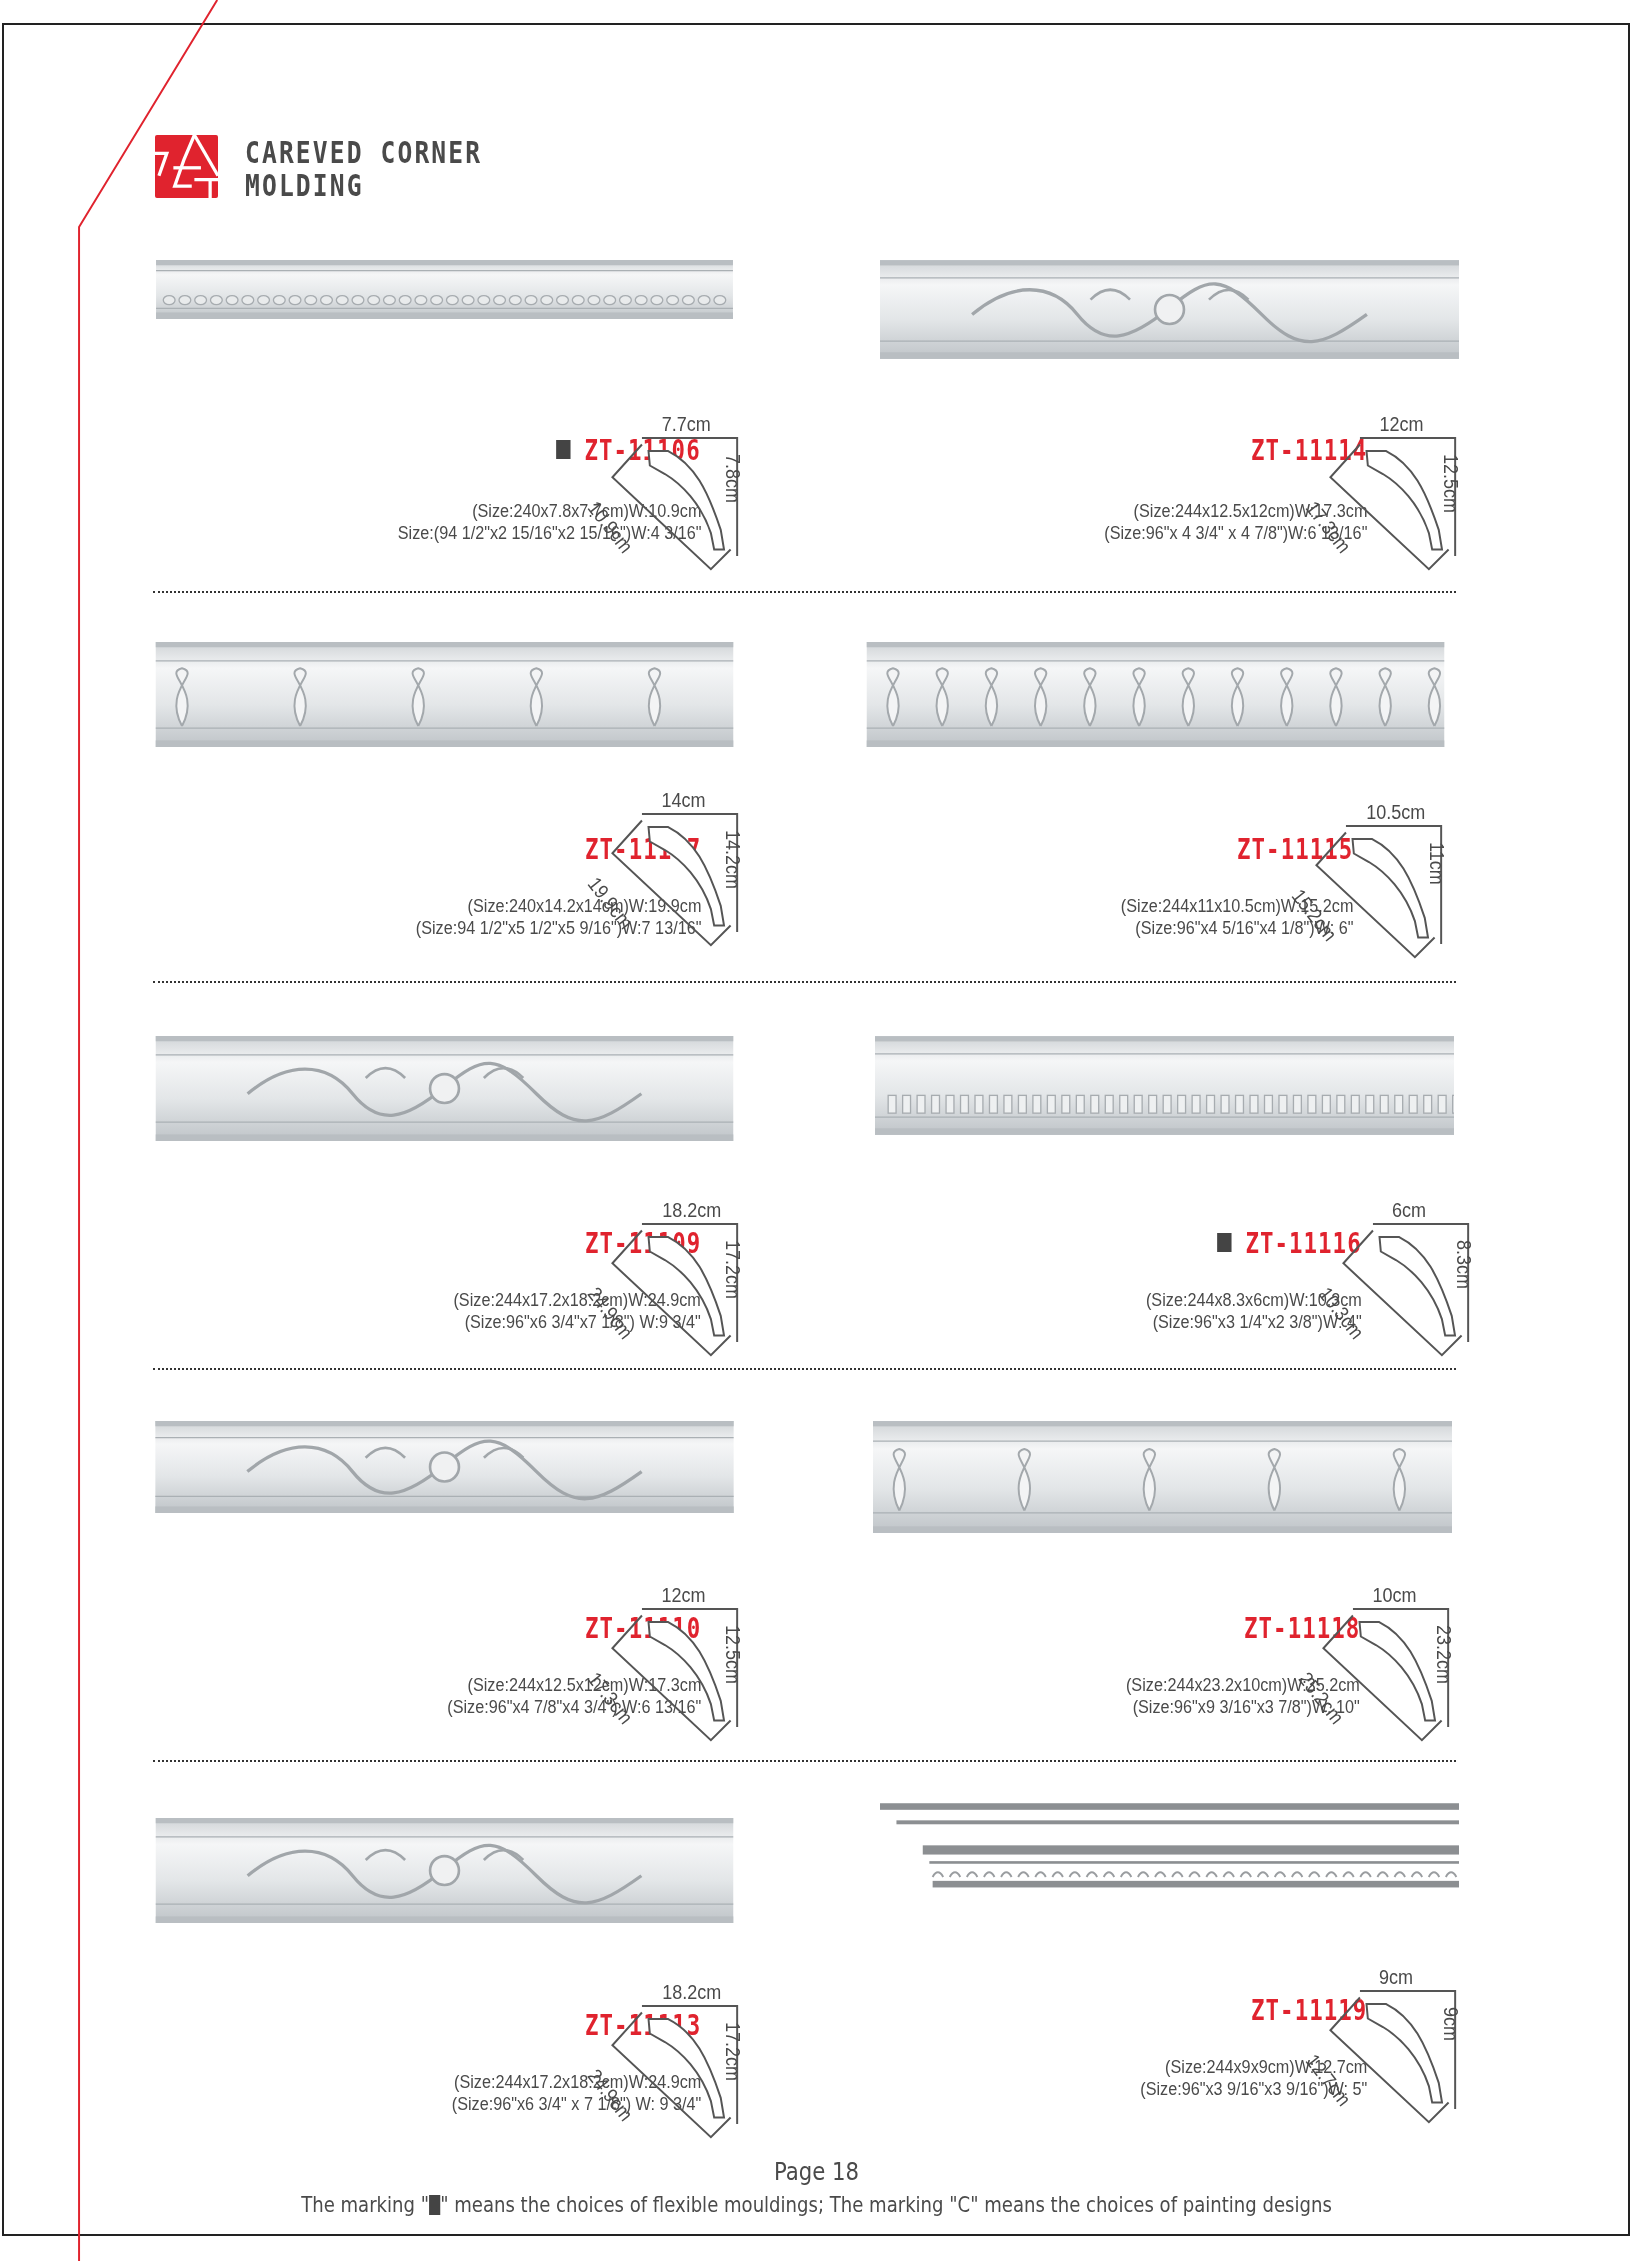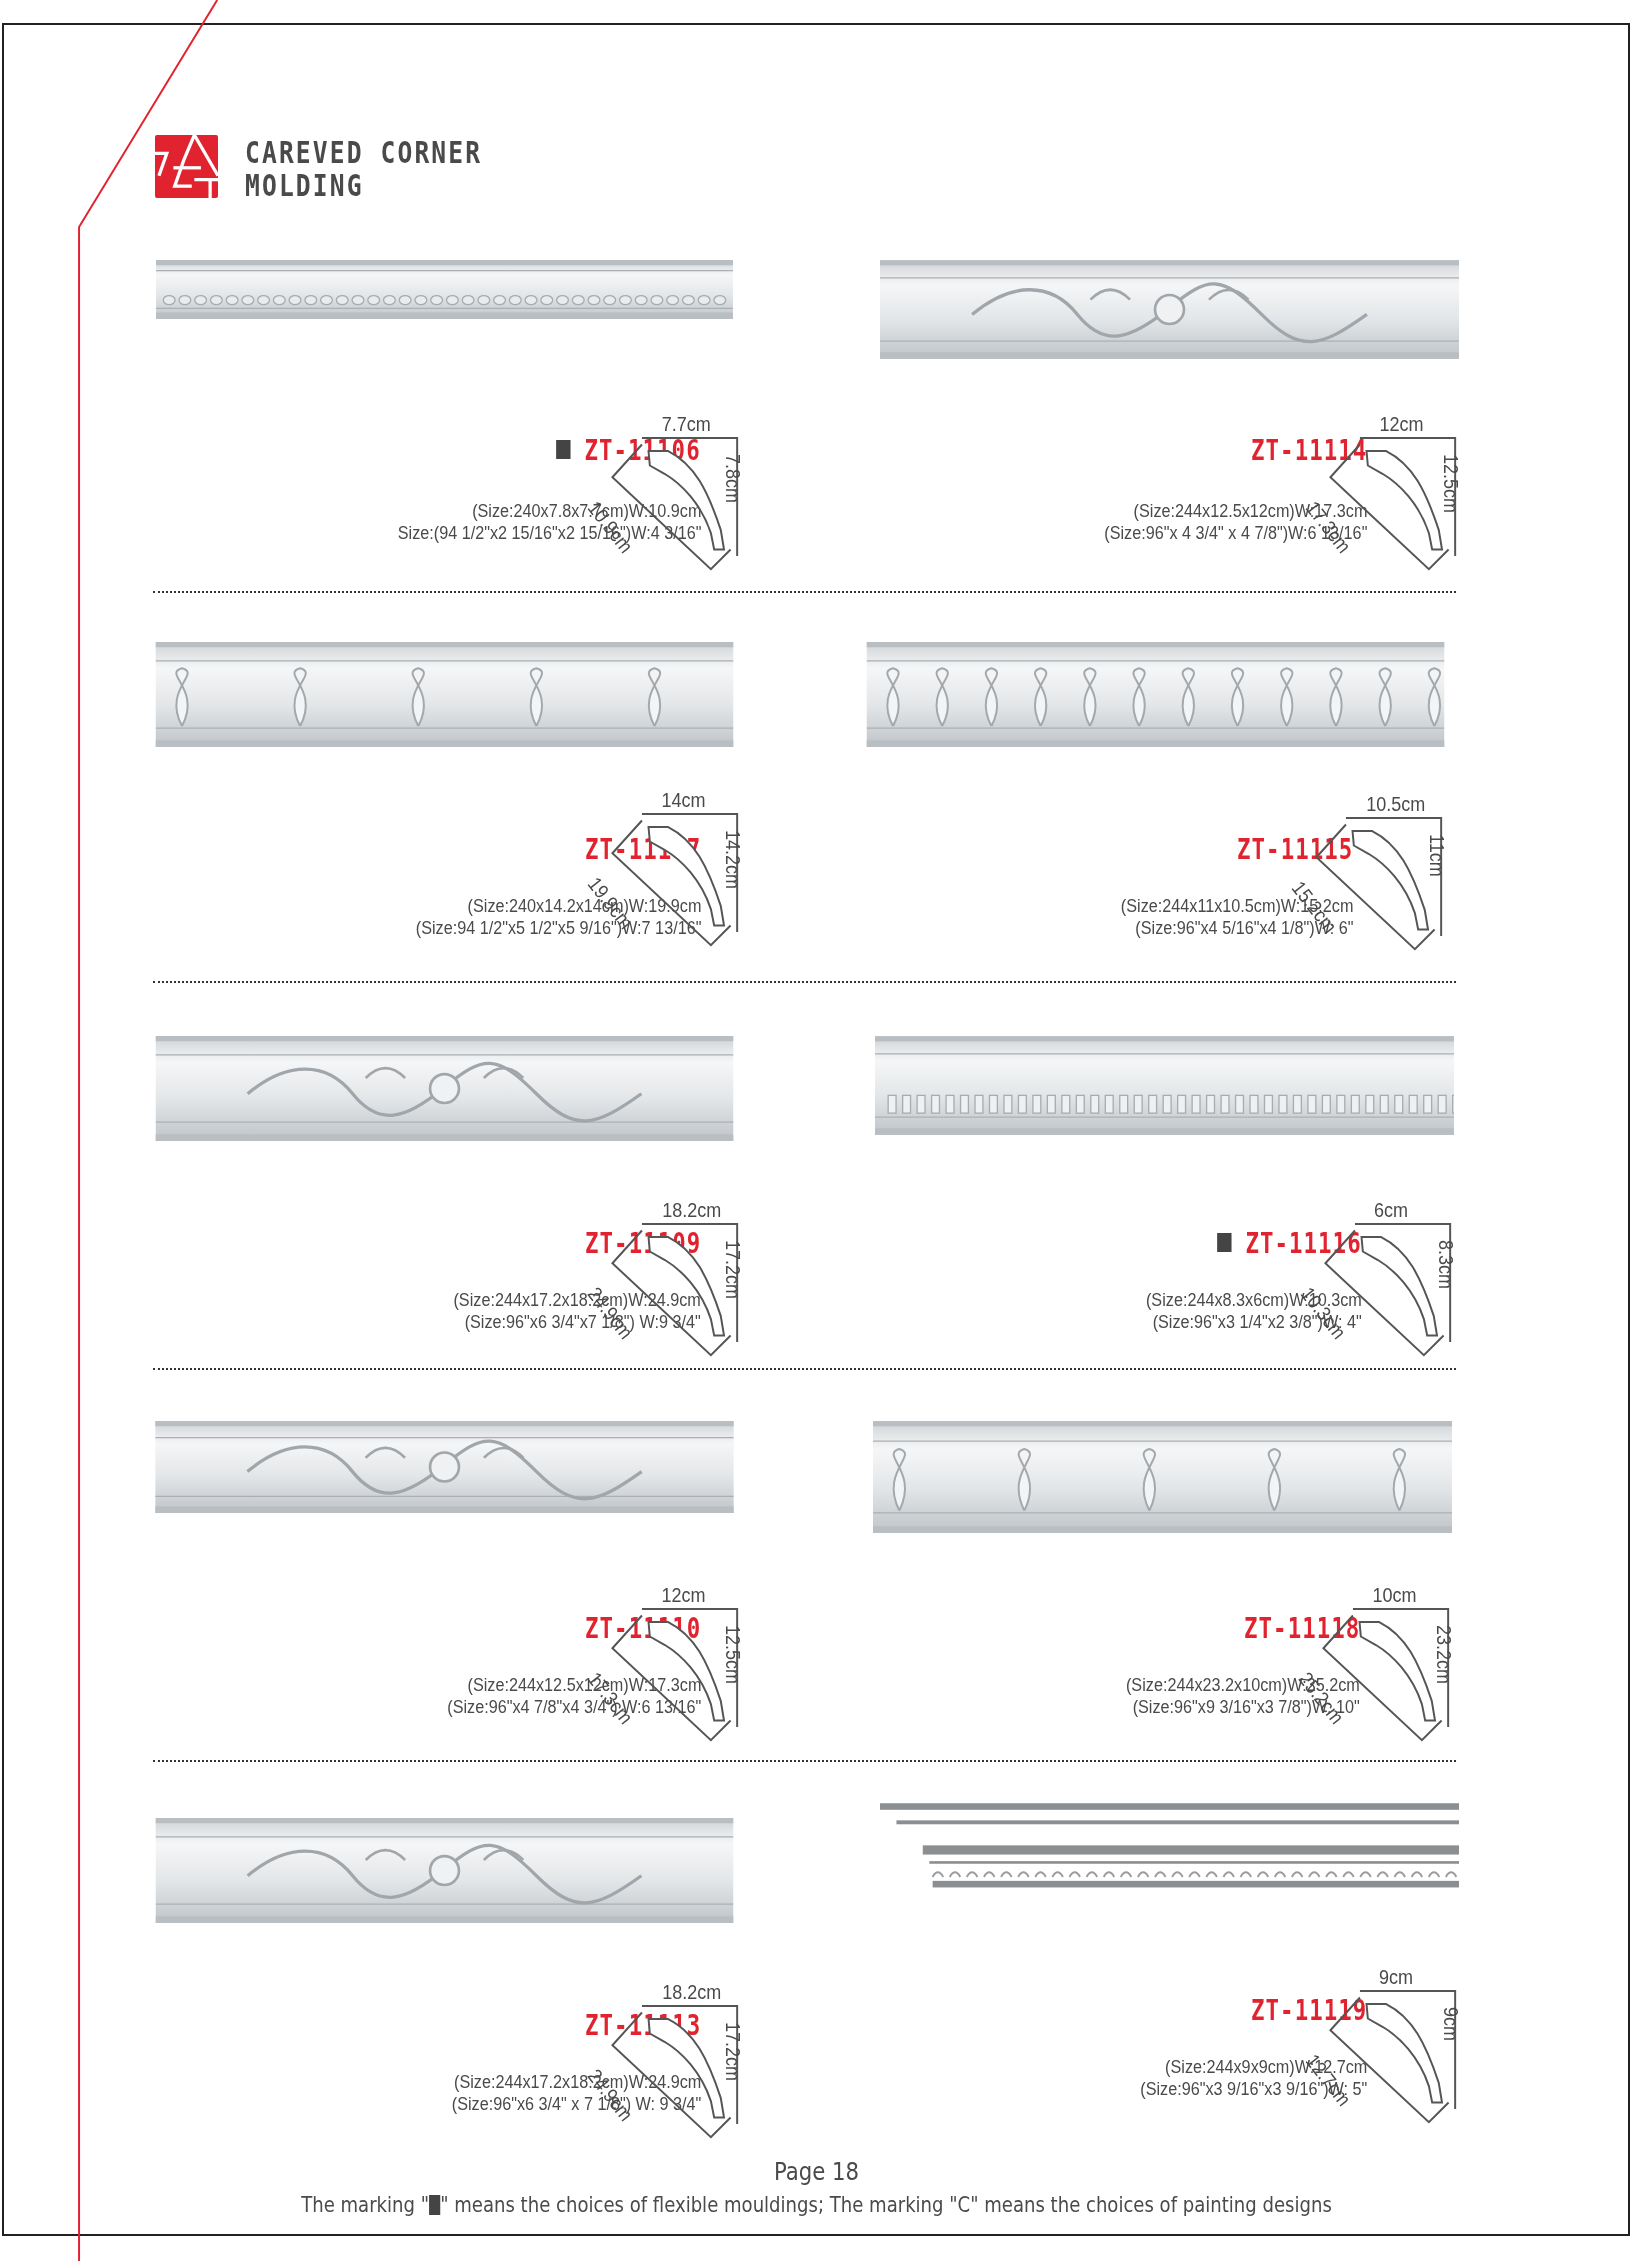--- a/index.html
+++ b/index.html
@@ -215,21 +215,21 @@
         <path d="M640 128 C610 72, 670 48, 640 40 C610 48, 670 72, 640 128" fill="#f3f4f5" stroke="#a3a8ac" stroke-width="3"></path>
         <path d="M715 128 C685 72, 745 48, 715 40 C685 48, 745 72, 715 128" fill="#f3f4f5" stroke="#a3a8ac" stroke-width="3"></path>
         <path d="M790 128 C760 72, 820 48, 790 40 C760 48, 820 72, 790 128" fill="#f3f4f5" stroke="#a3a8ac" stroke-width="3"></path>
         <path d="M865 128 C835 72, 895 48, 865 40 C835 48, 895 72, 865 128" fill="#f3f4f5" stroke="#a3a8ac" stroke-width="3"></path>
       </svg>
     <div class="code" style="right:92px; top:191px"><span>ZT-11115</span></div>
     <div class="spec" style="right:92px; top:253px">
       <div>(Size:244x11x10.5cm)W:15.2cm</div>
       <div>(Size:96"x4 5/16"x4 1/8")W: 6"</div>
     </div>
-    <div class="diagram" style="left:434px; top:156px">
+    <div class="diagram" style="left:434px; top:164px">
       <svg width="151" height="158" viewBox="0 0 230 240">
     <polyline points="70,30 215,30 215,210" fill="none" stroke="#555" stroke-width="3"></polyline>
     <polyline points="70,40 25,90 175,230 205,200" fill="none" stroke="#555" stroke-width="3"></polyline>
     <path d="M80 50 L110 50 C150 70, 170 110, 190 170 L195 200 L180 200 L175 175 C160 130, 130 100, 105 85 L82 72 Z" fill="#fff" stroke="#555" stroke-width="3"></path>
   </svg>
       <div class="dim" style="left:63px; top:-5.3px">10.5cm</div>
       <div class="dim" style="left:115px; top:72px; transform:rotate(90deg) scaleX(0.9); transform-origin:left top; left:148px; top:36px">11cm</div>
       <div class="dim" style="left:5.3px; top:79px; transform:rotate(52deg) scaleX(0.9); transform-origin:left top">15.2cm</div>
     </div>
     </div>
@@ -322,21 +322,21 @@
         <rect x="812" y="90" width="12" height="27" fill="#eef0f1" stroke="#a7acb0" stroke-width="2"></rect>
         <rect x="834" y="90" width="12" height="27" fill="#eef0f1" stroke="#a7acb0" stroke-width="2"></rect>
         <rect x="856" y="90" width="12" height="27" fill="#eef0f1" stroke="#a7acb0" stroke-width="2"></rect>
         <rect x="878" y="90" width="12" height="27" fill="#eef0f1" stroke="#a7acb0" stroke-width="2"></rect>
       </svg>
     <div class="code" style="right:92px; top:191px"><span class="flex-mark"></span><span>ZT-11116</span></div>
     <div class="spec" style="right:92px; top:253px">
       <div>(Size:244x8.3x6cm)W:10.3cm</div>
       <div>(Size:96"x3 1/4"x2 3/8")W: 4"</div>
     </div>
-    <div class="diagram" style="left:434px; top:168px">
+    <div class="diagram" style="left:452px; top:168px">
       <svg width="151" height="158" viewBox="0 0 230 240">
     <polyline points="70,30 215,30 215,210" fill="none" stroke="#555" stroke-width="3"></polyline>
     <polyline points="70,40 25,90 175,230 205,200" fill="none" stroke="#555" stroke-width="3"></polyline>
     <path d="M80 50 L110 50 C150 70, 170 110, 190 170 L195 200 L180 200 L175 175 C160 130, 130 100, 105 85 L82 72 Z" fill="#fff" stroke="#555" stroke-width="3"></path>
   </svg>
       <div class="dim" style="left:63px; top:-5.3px">6cm</div>
       <div class="dim" style="left:115px; top:72px; transform:rotate(90deg) scaleX(0.9); transform-origin:left top; left:148px; top:36px">8.3cm</div>
       <div class="dim" style="left:5.3px; top:79px; transform:rotate(52deg) scaleX(0.9); transform-origin:left top">10.3cm</div>
     </div>
     </div>

